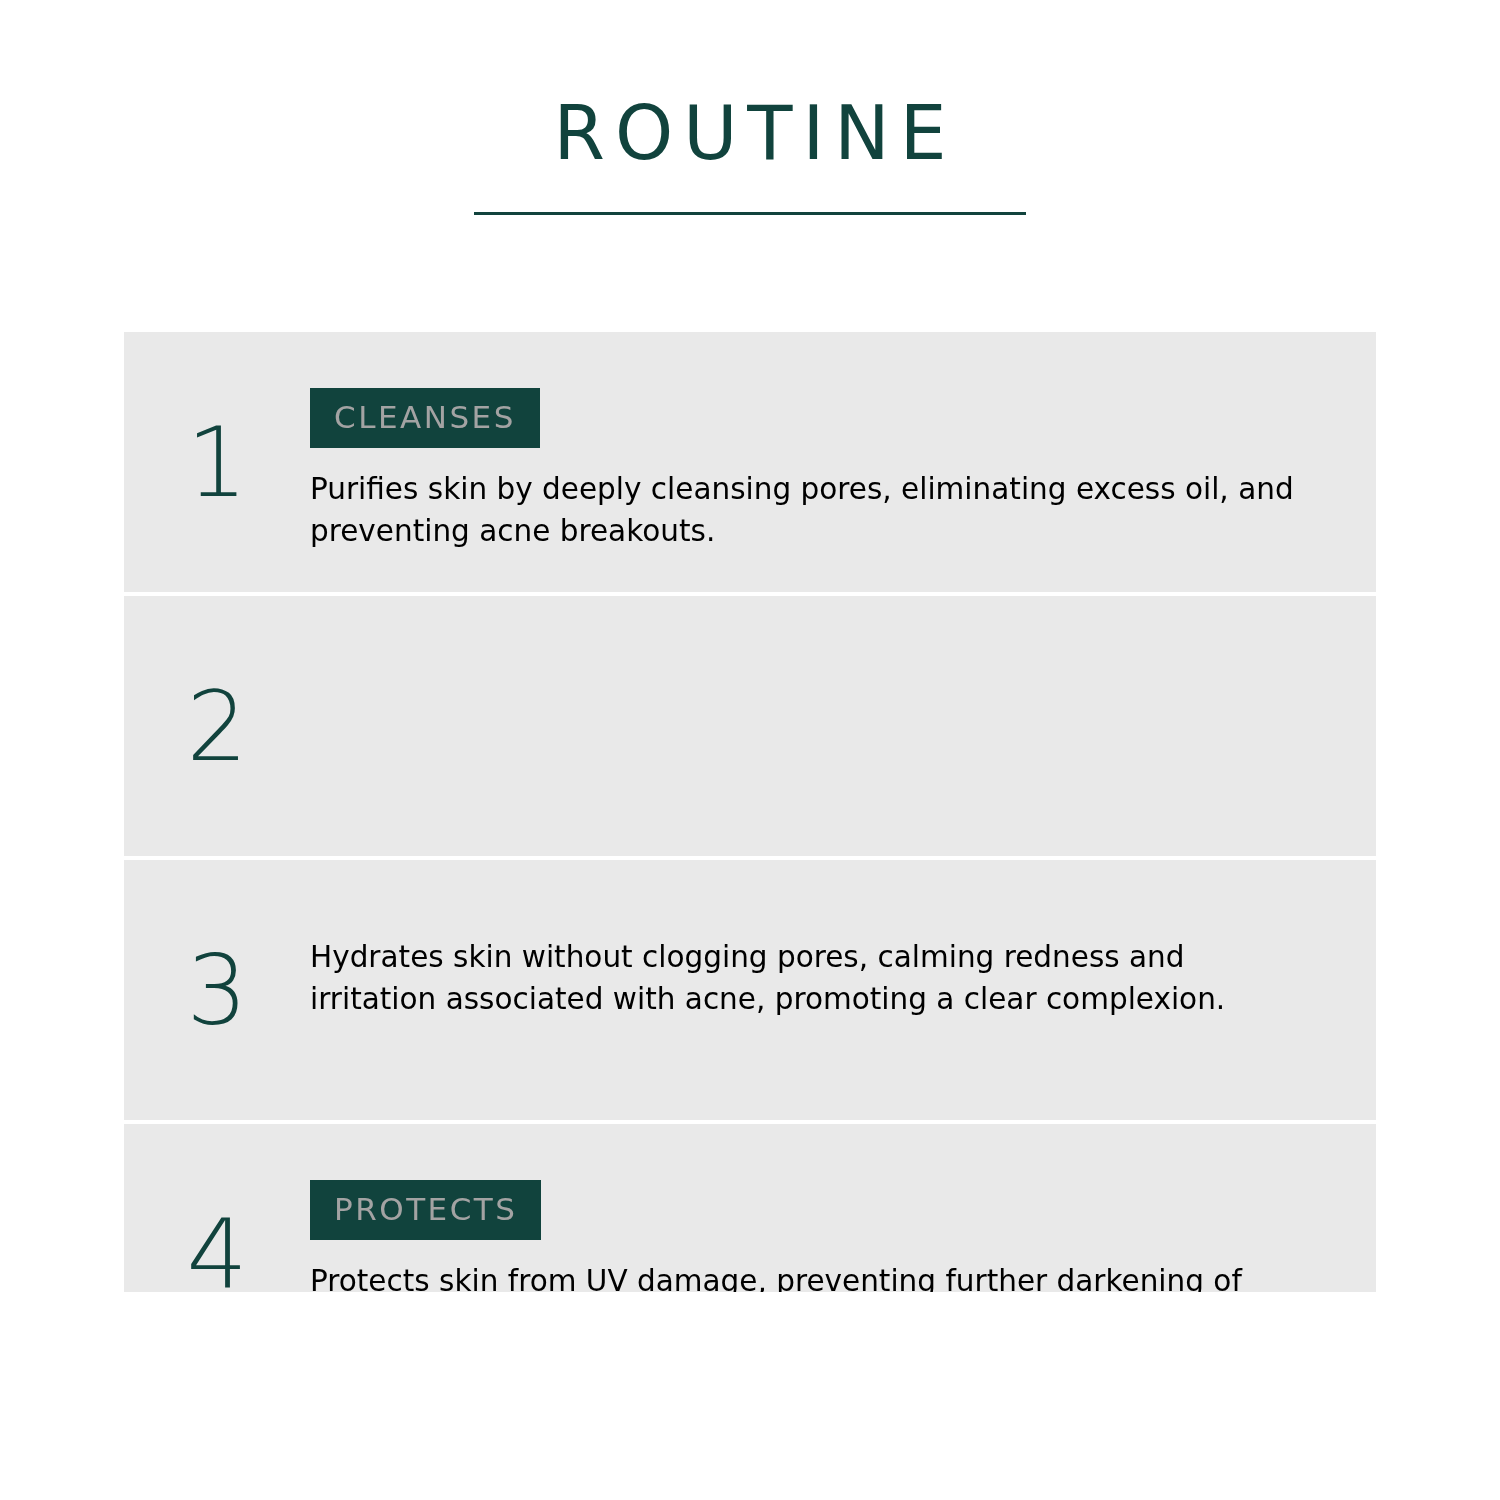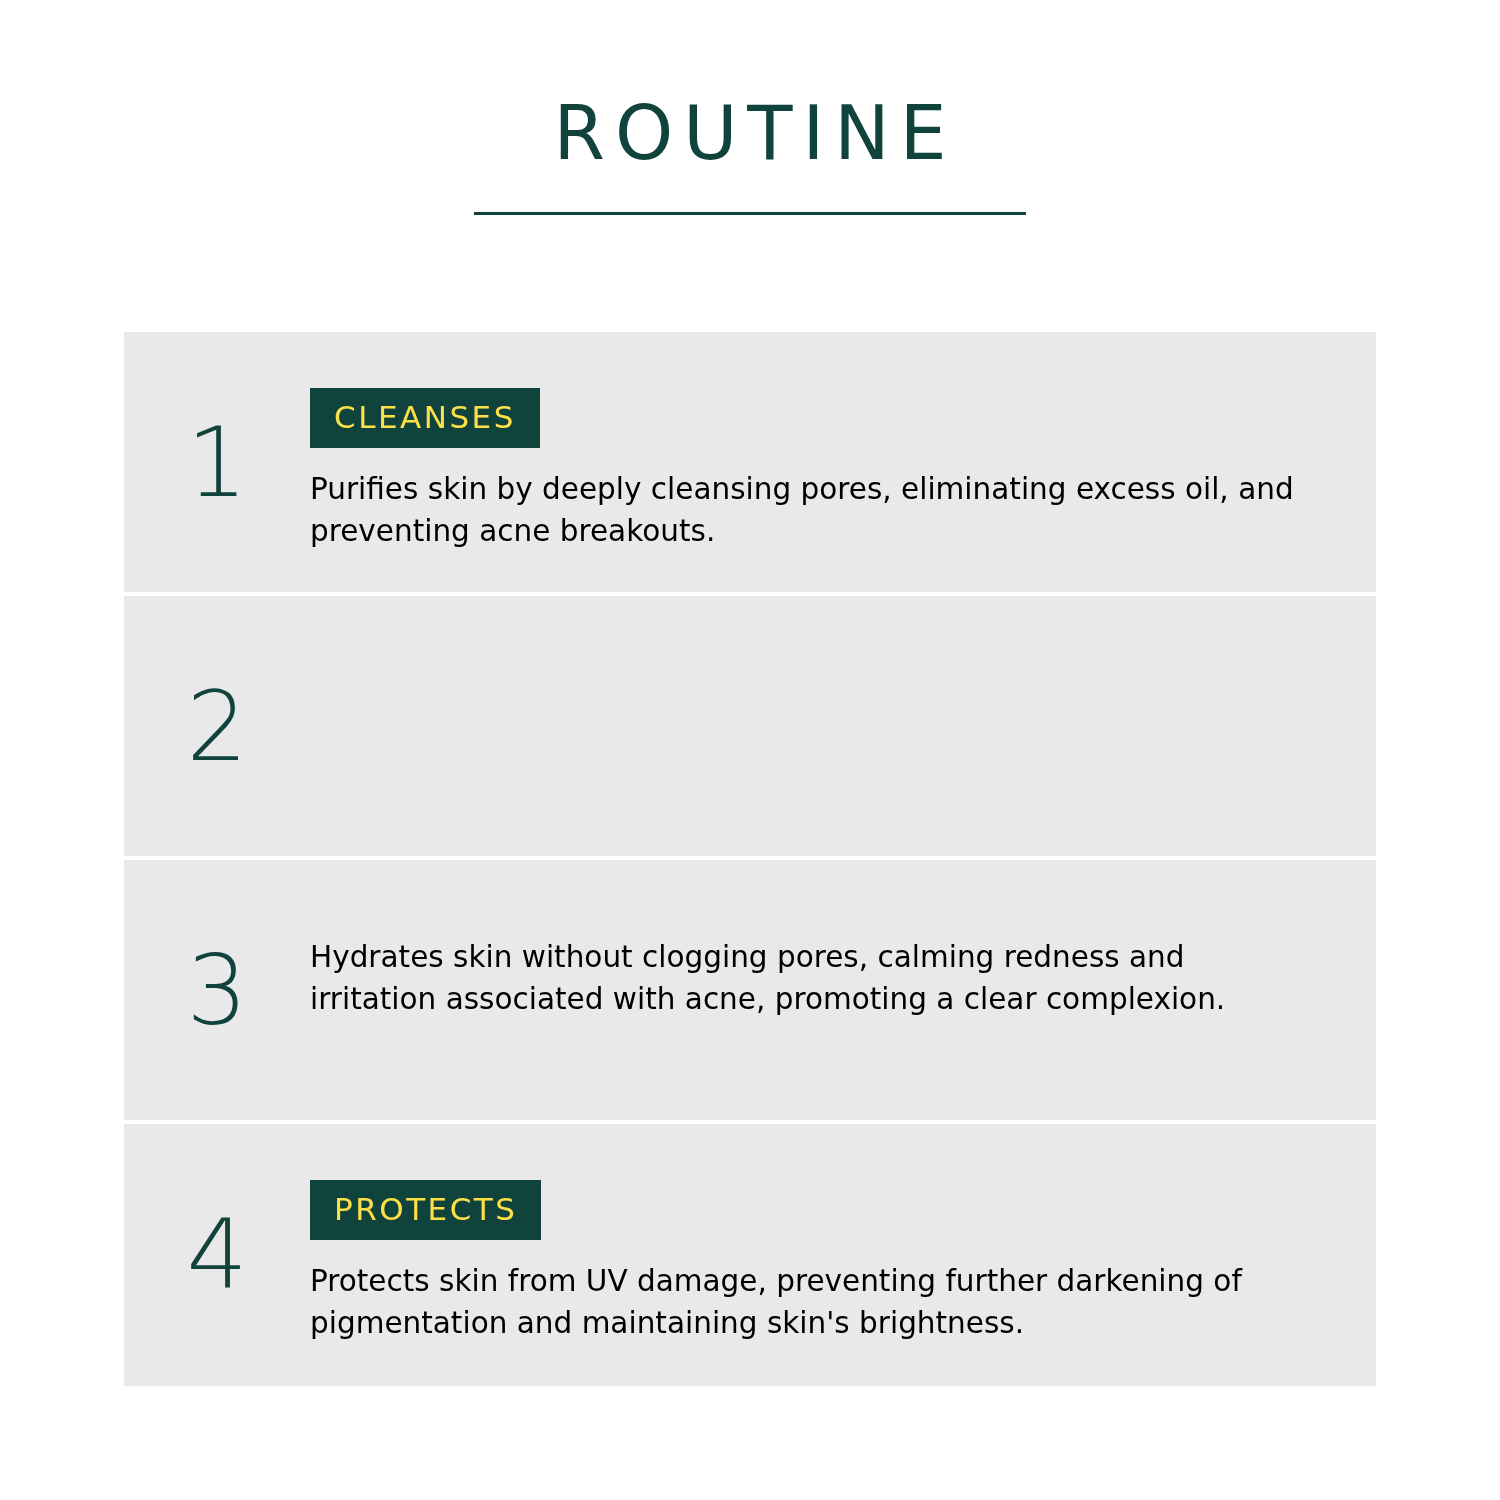--- a/index.html
+++ b/index.html
@@ -9,21 +9,21 @@
   body {
     width: 1500px;
     height: 1500px;
     background: #ffffff;
     font-family: "DejaVu Sans", sans-serif;
     -webkit-font-smoothing: antialiased;
   }
   .page {
     position: relative;
     width: 1500px;
-    height: 1500px;
+    height: 1292px;
     box-sizing: border-box;
     overflow: hidden;
   }
 
   
   .header {
     width: 100%;
     text-align: center;
     padding-top: 96px;
   }
@@ -76,21 +76,21 @@
     padding-top: 20px;
     box-sizing: border-box;
   }
   .step-body {
     flex: 1 1 auto;
     padding-right: 70px;
   }
   .step-tag {
     display: inline-block;
     background: #11433d;
-    color: #fde047;
+    color: #a3a3a3;
     font-size: 31px;
     letter-spacing: 2.5px;
     line-height: 1;
     padding: 14px 24px 15px 24px;
     font-weight: 400;
     white-space: nowrap;
   }
   .step-desc {
     margin-top: 20px;
     color: #000000;

